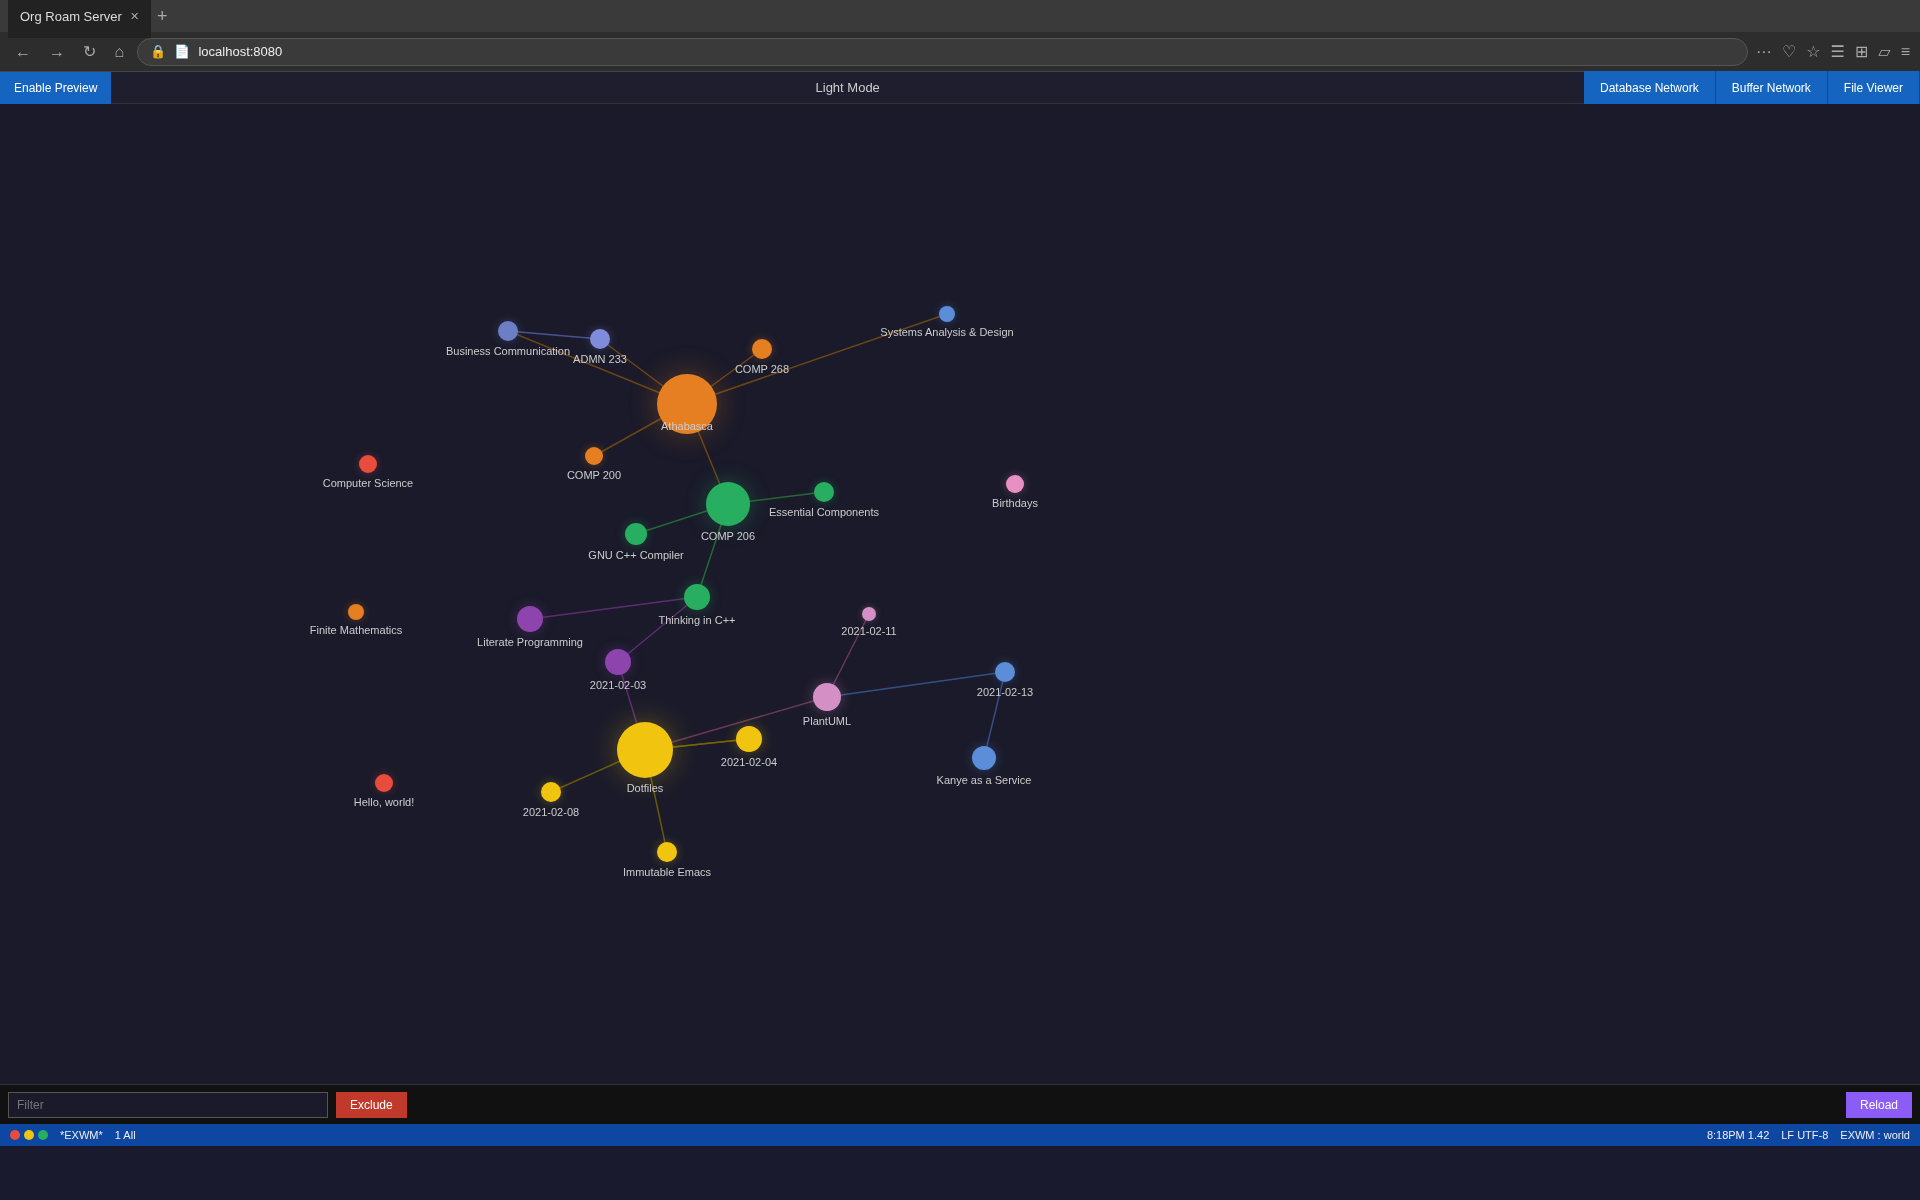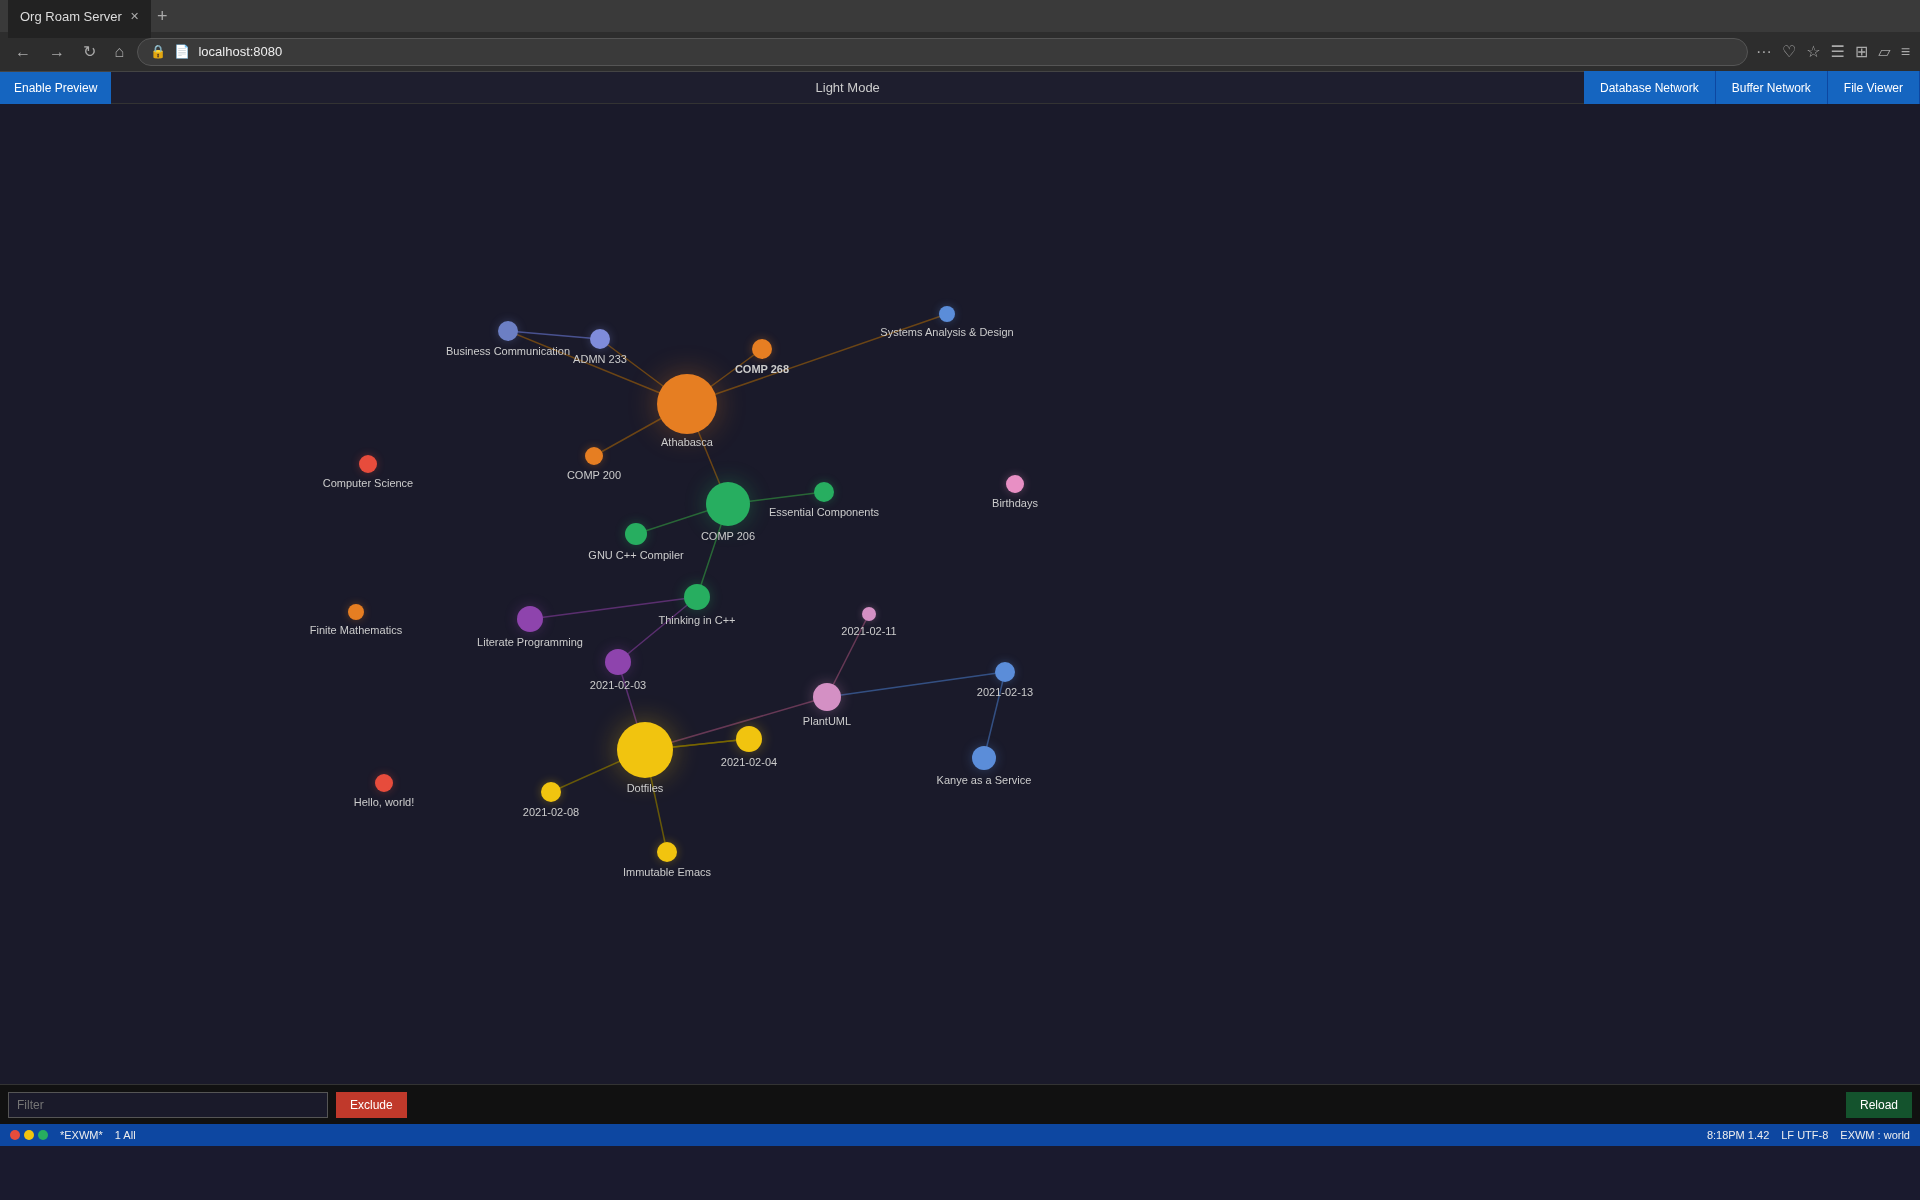--- a/index.html
+++ b/index.html
@@ -116,21 +116,21 @@
     .exclude-btn {
       background: #c0392b;
       color: white;
       border: none;
       padding: 4px 14px;
       cursor: pointer;
       font-size: 12px;
       height: 26px;
     }
     .reload-btn {
-      background: #14532d;
+      background: #8b5cf6;
       color: white;
       border: none;
       padding: 4px 14px;
       cursor: pointer;
       font-size: 12px;
       height: 26px;
       margin-left: auto;
     }
 
     
@@ -232,27 +232,27 @@
       <line x1="645" y1="646" x2="667" y2="748" stroke="#7a6800" stroke-width="1.5" opacity="0.8"></line>
       <line x1="645" y1="646" x2="749" y2="635" stroke="#7a6800" stroke-width="1.5" opacity="0.8"></line>
       <line x1="645" y1="646" x2="827" y2="593" stroke="#7a4060" stroke-width="1.5" opacity="0.8"></line>
       <line x1="827" y1="593" x2="869" y2="510" stroke="#7a4060" stroke-width="1.5" opacity="0.8"></line>
       <line x1="827" y1="593" x2="1005" y2="568" stroke="#3a5d99" stroke-width="1.5" opacity="0.8"></line>
       <line x1="1005" y1="568" x2="984" y2="654" stroke="#3a5d99" stroke-width="1.5" opacity="0.8"></line>
       <line x1="947" y1="210" x2="687" y2="300" stroke="#805010" stroke-width="1.5" opacity="0.8"></line>
       <line x1="508" y1="227" x2="600" y2="235" stroke="#5560aa" stroke-width="1.5" opacity="0.8"></line>
     </svg>
 <div class="node" style="left: 687px; top: 300px; width: 60px; height: 60px; background: rgb(230, 126, 34); box-shadow: rgba(230, 126, 34, 0.333) 0px 0px 30px;"></div>
-    <div class="node-label" style="left: 687px; top: 332px; transform: translateX(-50%);">Athabasca</div>
+    <div class="node-label" style="left: 687px; top: 316px; transform: translateX(-50%);">Athabasca</div>
     <div class="node" style="left: 728px; top: 400px; width: 44px; height: 44px; background: rgb(39, 174, 96); box-shadow: rgba(39, 174, 96, 0.333) 0px 0px 22px;"></div>
     <div class="node-label" style="left: 728px; top: 426px; transform: translateX(-50%);">COMP 206</div>
     <div class="node" style="left: 600px; top: 235px; width: 20px; height: 20px; background: rgb(127, 140, 219); box-shadow: rgba(127, 140, 219, 0.333) 0px 0px 10px;"></div>
     <div class="node-label" style="left: 600px; top: 249px; transform: translateX(-50%);">ADMN 233</div>
     <div class="node" style="left: 762px; top: 245px; width: 20px; height: 20px; background: rgb(230, 126, 34); box-shadow: rgba(230, 126, 34, 0.333) 0px 0px 10px;"></div>
-    <div class="node-label" style="left: 762px; top: 259px; transform: translateX(-50%); font-weight: bold;">COMP 268</div>
+    <div class="node-label" style="left: 762px; top: 259px; transform: translateX(-50%);">COMP 268</div>
     <div class="node" style="left: 508px; top: 227px; width: 20px; height: 20px; background: rgb(108, 127, 196); box-shadow: rgba(108, 127, 196, 0.333) 0px 0px 10px;"></div>
     <div class="node-label" style="left: 508px; top: 241px; transform: translateX(-50%);">Business
 Communication</div>
     <div class="node" style="left: 947px; top: 210px; width: 16px; height: 16px; background: rgb(91, 141, 217); box-shadow: rgba(91, 141, 217, 0.333) 0px 0px 8px;"></div>
     <div class="node-label" style="left: 947px; top: 222px; transform: translateX(-50%);">Systems Analysis &amp;
 Design</div>
     <div class="node" style="left: 594px; top: 352px; width: 18px; height: 18px; background: rgb(230, 126, 34); box-shadow: rgba(230, 126, 34, 0.333) 0px 0px 9px;"></div>
     <div class="node-label" style="left: 594px; top: 365px; transform: translateX(-50%);">COMP 200</div>
     <div class="node" style="left: 824px; top: 388px; width: 20px; height: 20px; background: rgb(39, 174, 96); box-shadow: rgba(39, 174, 96, 0.333) 0px 0px 10px;"></div>
     <div class="node-label" style="left: 824px; top: 402px; transform: translateX(-50%);">Essential Components</div>

